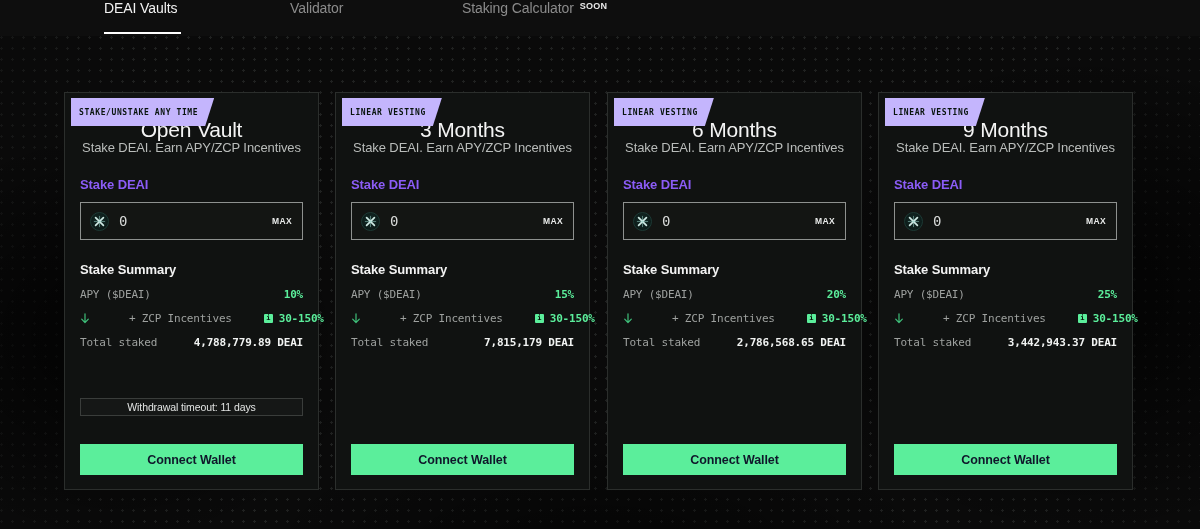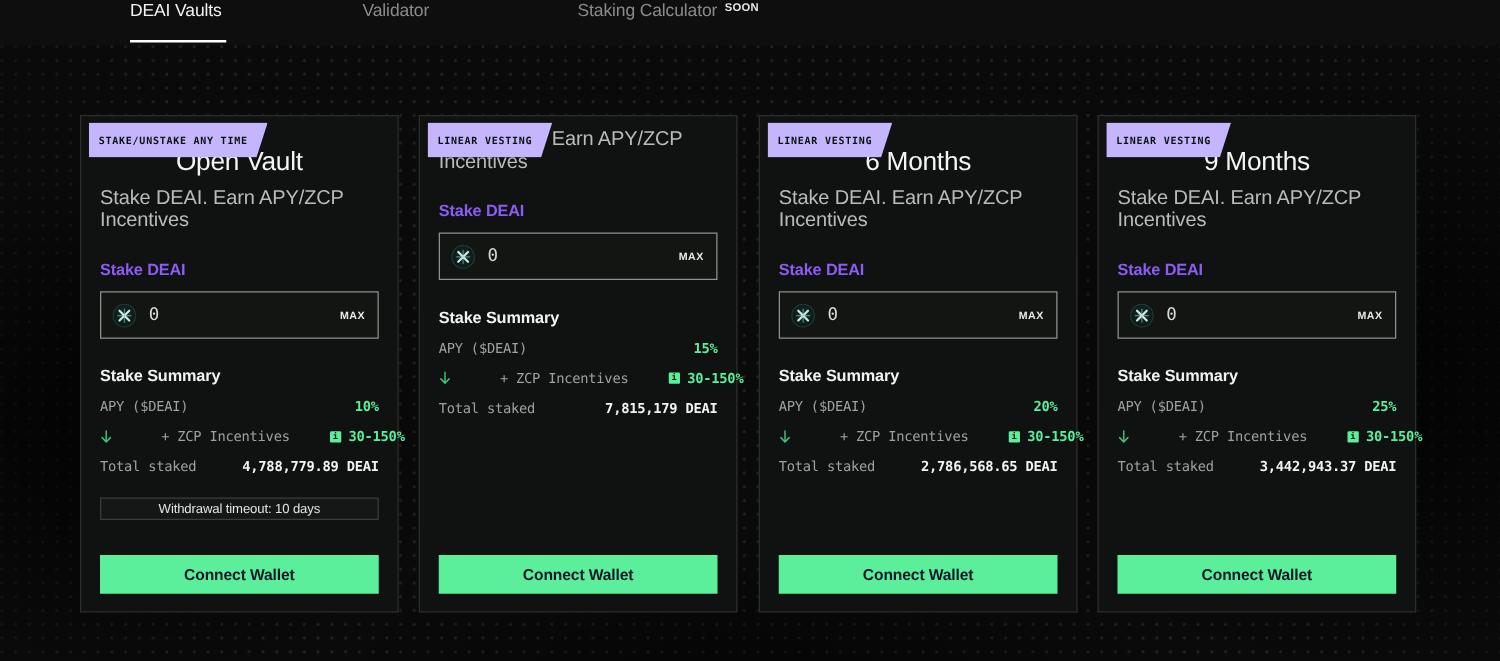--- a/index.html
+++ b/index.html
@@ -107,22 +107,22 @@
   .card-title {
     margin-top:26px;
     text-align:center;
     font-size:21px;
     font-weight:400;
     color:#f4f4f4;
     letter-spacing:-0.2px;
     line-height:1;
   }
   .card-sub {
-    margin-top:10px;
-    font-size:16px;
+    text-align:center;
+    font-size:13px;
     color:#b9bcba;
     letter-spacing:-0.1px;
   }
 
   .section-label {
     margin-top:22px;
     font-size:13px;
     font-weight:700;
     color:#8b5cf6;
     letter-spacing:-0.1px;
@@ -283,26 +283,27 @@
             <span class="zcp-right">
               <span class="info-badge">i</span>
               <span class="v green">30-150%</span>
             </span>
           </div>
           <div class="sum-row">
             <span class="k">Total staked</span>
             <span class="v white">4,788,779.89 DEAI</span>
           </div>
         </div>
-        <div class="timeout">Withdrawal timeout: 10 days</div>
+        <div class="timeout">Withdrawal timeout: 11 days</div>
         <button class="connect">Connect Wallet</button>
       </div>
       <div class="card c1">
         <div class="ribbon">LINEAR VESTING</div>
         <div class="card-body">
+          <div class="card-title">3 Months</div>
           <div class="card-sub">Stake DEAI. Earn APY/ZCP Incentives</div>
           <div class="section-label">Stake DEAI</div>
           <div class="stake-input">
             <span class="token-icon">
               <svg width="13" height="13" viewBox="0 0 16 16">
                 <path d="M3.2 3.2 L12.8 12.8 M12.8 3.2 L3.2 12.8" stroke="#cfe9e4" stroke-width="2.1" stroke-linecap="round"></path>
                 <path d="M8 1.6 L8 14.4" stroke="#9fd8cf" stroke-width="1.1" stroke-linecap="round" opacity="0.55"></path>
                 <path d="M1.6 8 L14.4 8" stroke="#9fd8cf" stroke-width="1.1" stroke-linecap="round" opacity="0.55"></path>
               </svg>
             </span>

